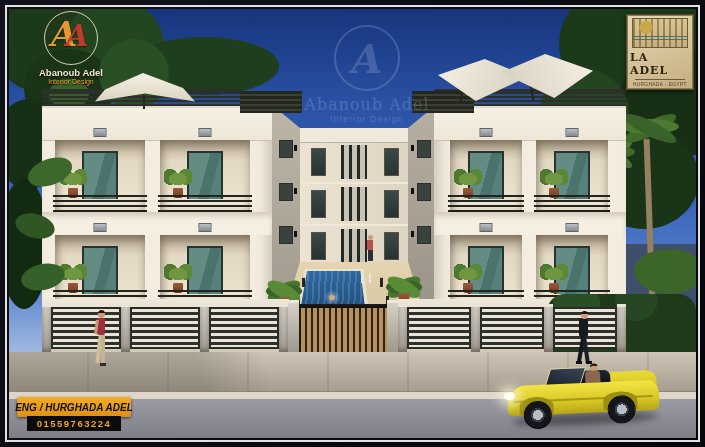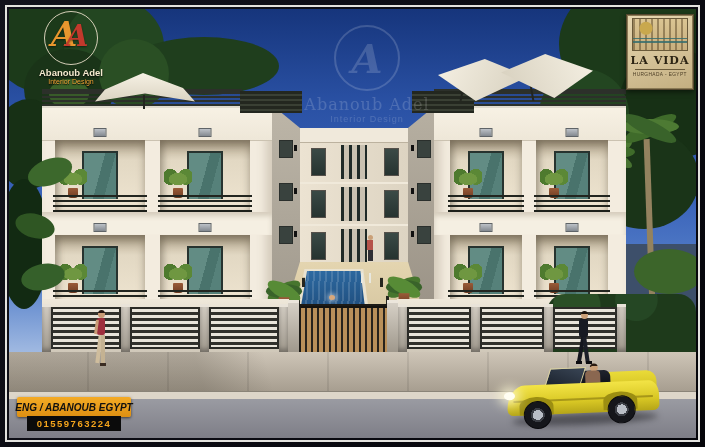--- a/index.html
+++ b/index.html
@@ -396,22 +396,22 @@
   <div class="dlogo">
     <div class="dlogo-circle">
       <span class="dlogo-a1">A</span>
       <span class="dlogo-a2">A</span>
     </div>
     <div class="dlogo-name">Abanoub Adel</div>
     <div class="dlogo-tag">Interior Design</div>
   </div>
   <div class="lavida">
     <div class="lv-emblem"></div>
-    <div class="lv-name">LA VIDA</div>
+    <div class="lv-name">LA ADEL</div>
     <div class="lv-rule"></div>
     <div class="lv-loc">HURGHADA - EGYPT</div>
   </div>
-  <div class="eng-badge">ENG / ABANOUB EGYPT</div>
+  <div class="eng-badge">ENG / HURGHADA ADEL</div>
   <div class="phone-badge">01559763224</div>
 
  </div>
  <div class="pin"></div>
 </div>
 
 </body></html>

